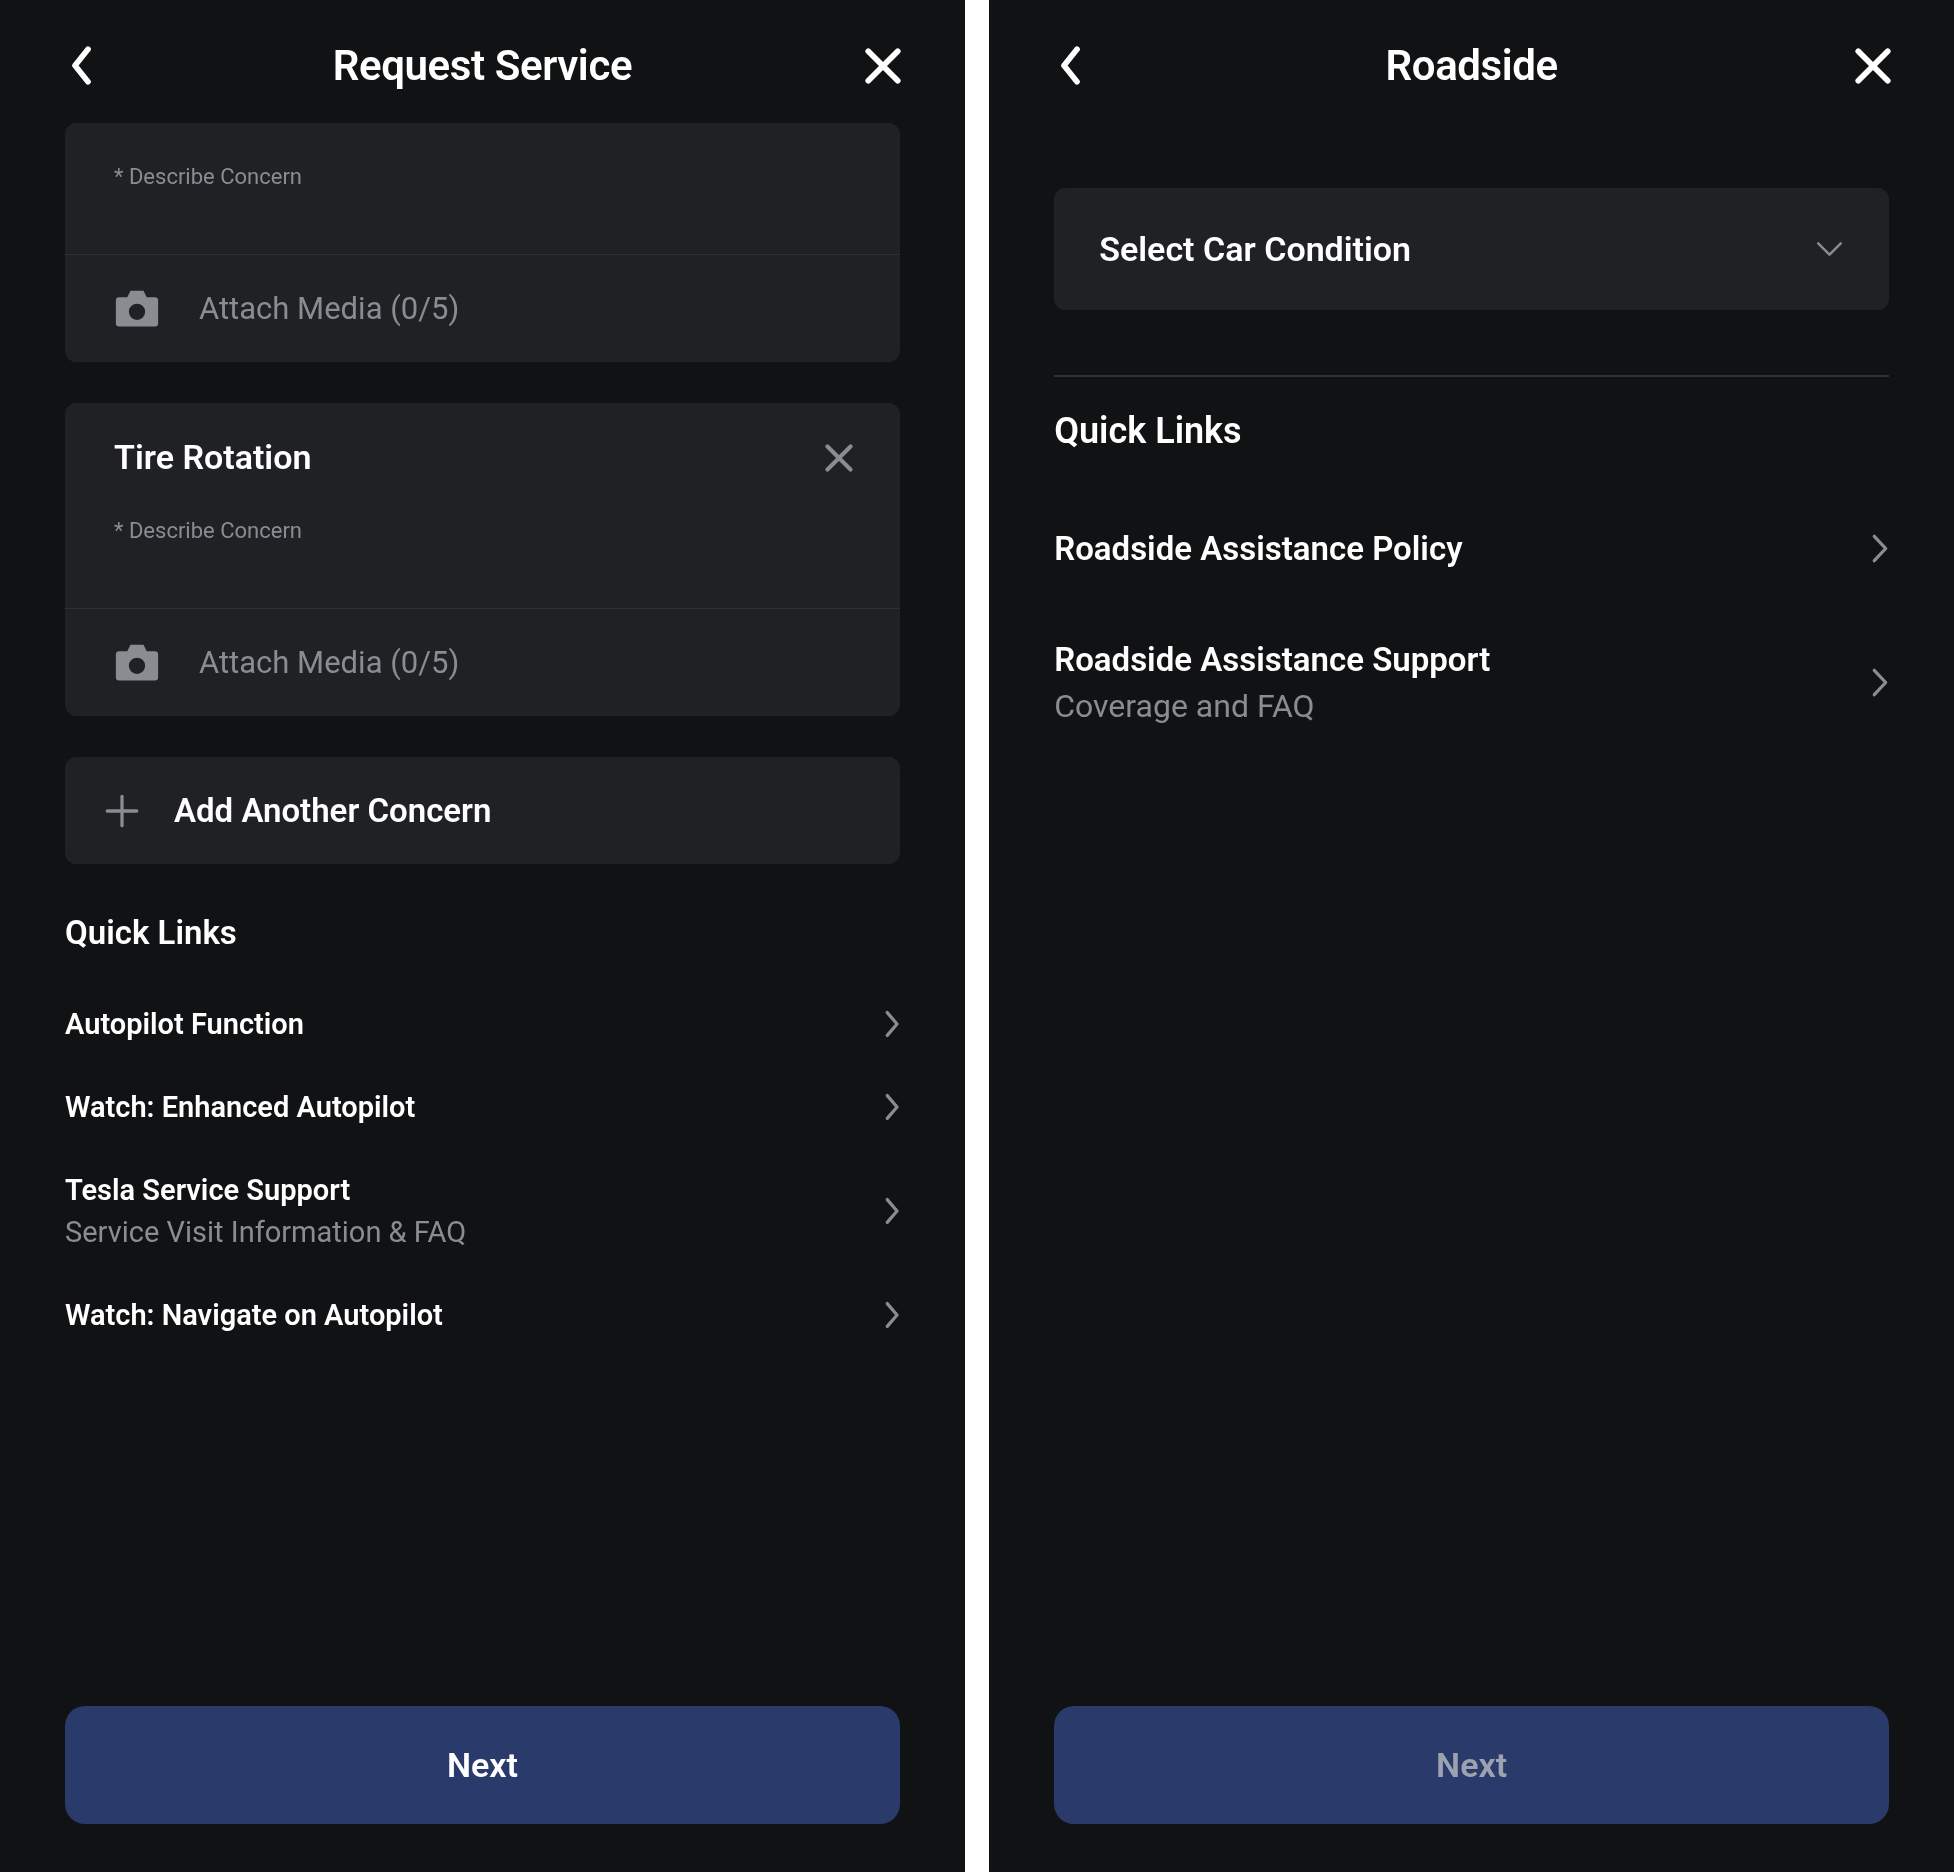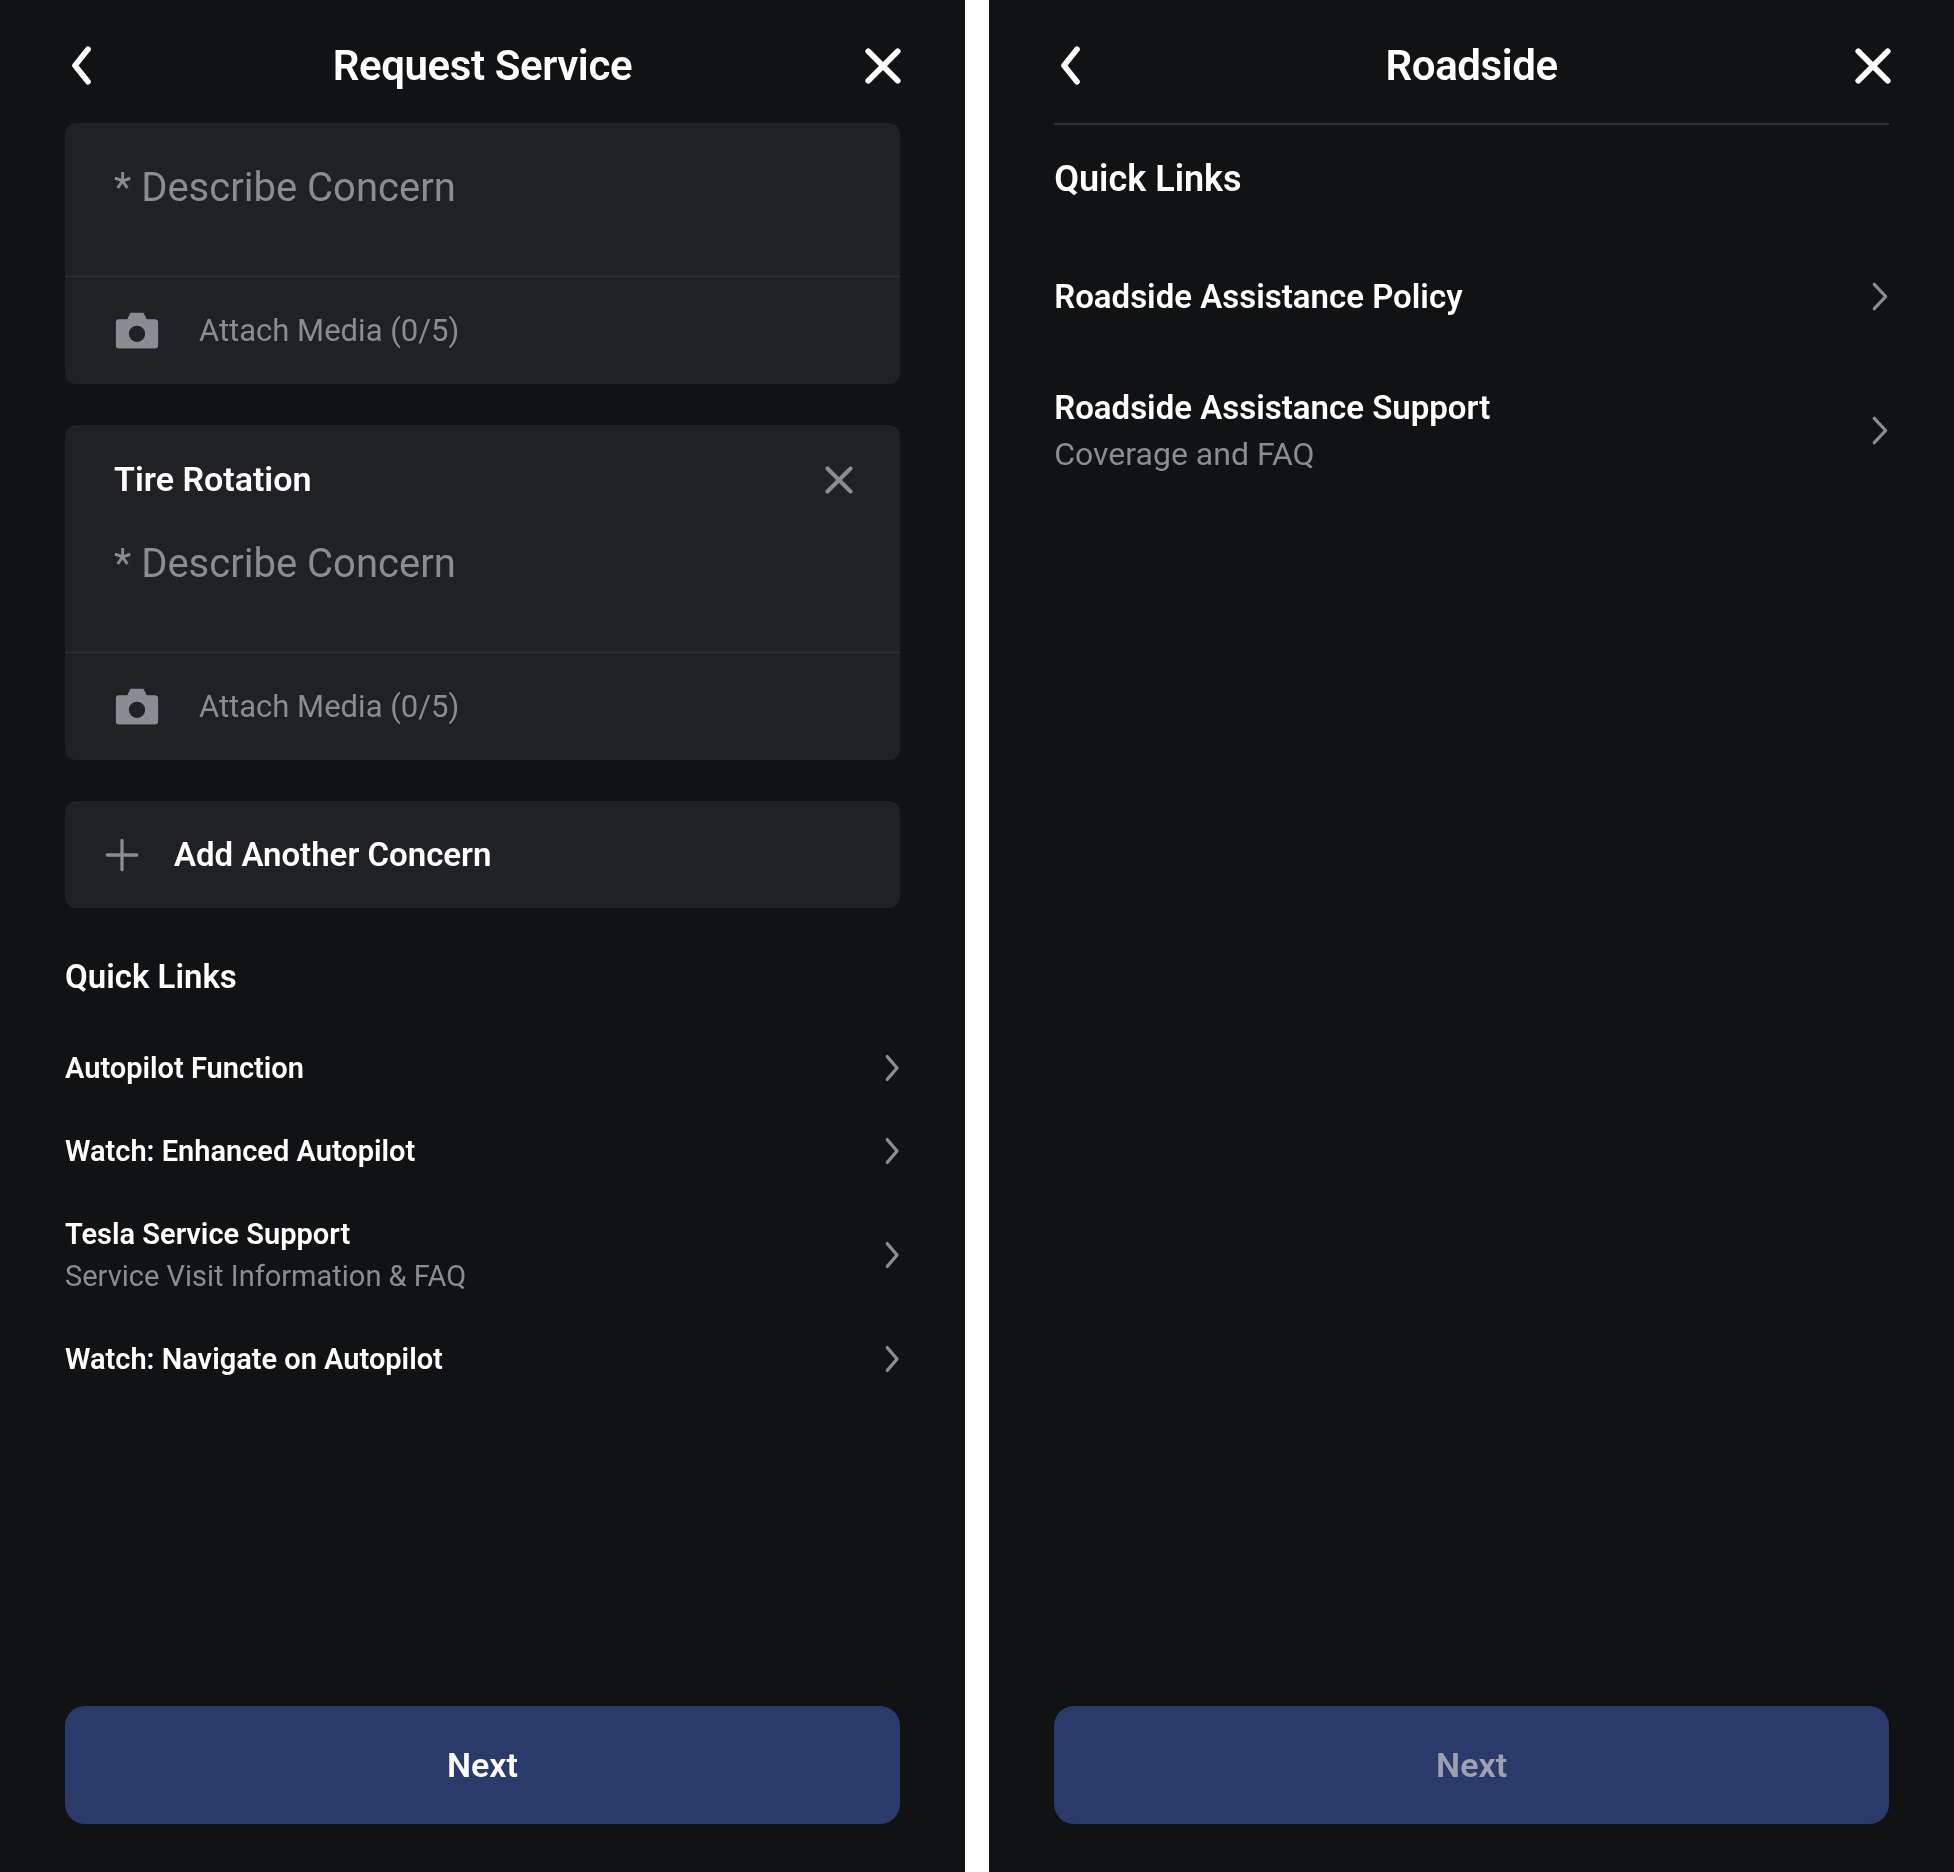--- a/index.html
+++ b/index.html
@@ -59,21 +59,21 @@
     align-items: flex-end;
     justify-content: space-between;
     padding: 34px 41px 8.1px 49px;
   }
   .card-title {
     font-size: 34px;
     font-weight: 600;
   }
   .concern-input {
     color: #8a8c92;
-    font-size: 40px;
+    font-size: 22px;
     padding: 33px 49px 65px 49px;
     border-bottom: 0.8px solid #2e3034;
   }
   .concern-input.no-title {
     padding-top: 41px;
   }
   .attach-row {
     display: flex;
     align-items: center;
     gap: 39px;
@@ -276,20 +276,26 @@
     </div>
     <div class="header-title">Roadside</div>
     <div class="icon-btn">
       <svg width="36" height="36" viewBox="0 0 44 44">
           <path d="M4 4 L40 40 M40 4 L4 40" stroke="#ffffff" stroke-width="7" stroke-linecap="round"></path>
         </svg>
     </div>
   </div>
 
   <div class="content">
+    <div class="select-card">
+      <div class="select-label">Select Car Condition</div>
+      <svg width="29" height="18" viewBox="0 0 36 22">
+          <path d="M4 4 L18 18 L32 4" stroke="#8a8c92" stroke-width="3" stroke-linecap="round" stroke-linejoin="round" fill="none"></path>
+        </svg>
+    </div>
 
     <div class="divider"></div>
 
     <div class="section-title roadside">Quick Links</div>
 
     <div class="roadside-links">
       <div class="link-row">
         <div class="texts">
             <div class="link-title roadside">Roadside Assistance Policy</div>
           </div>

